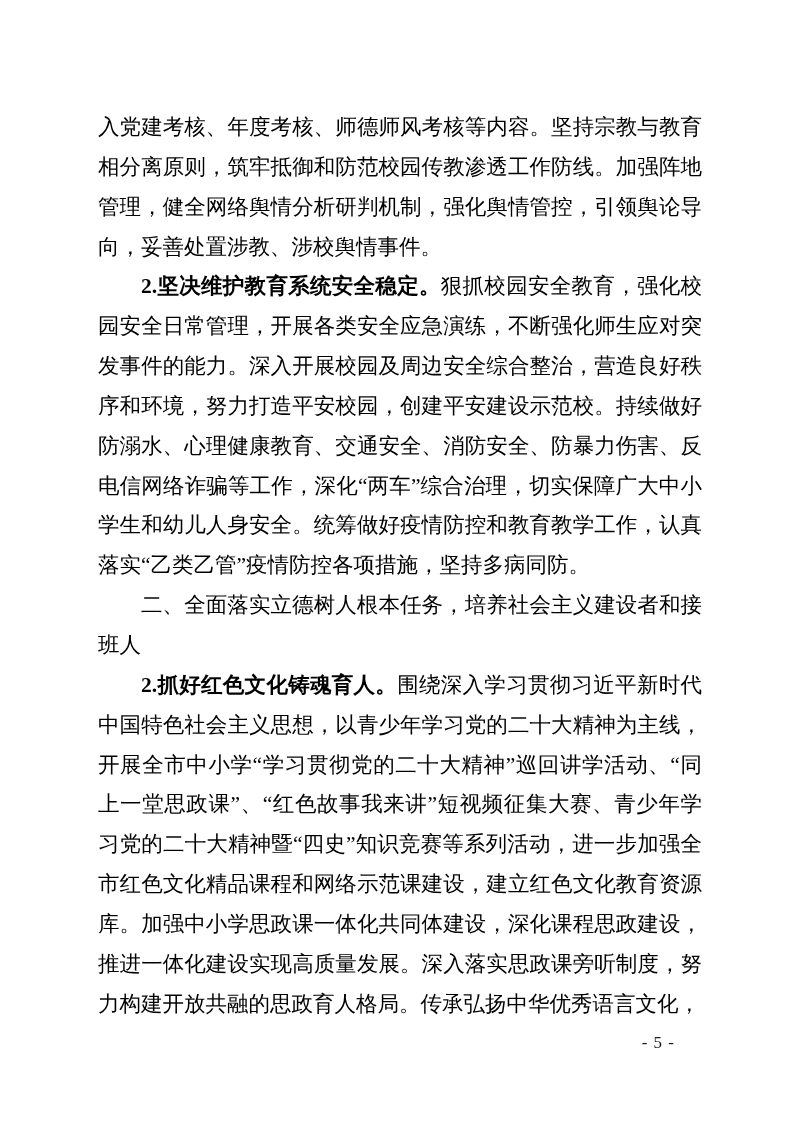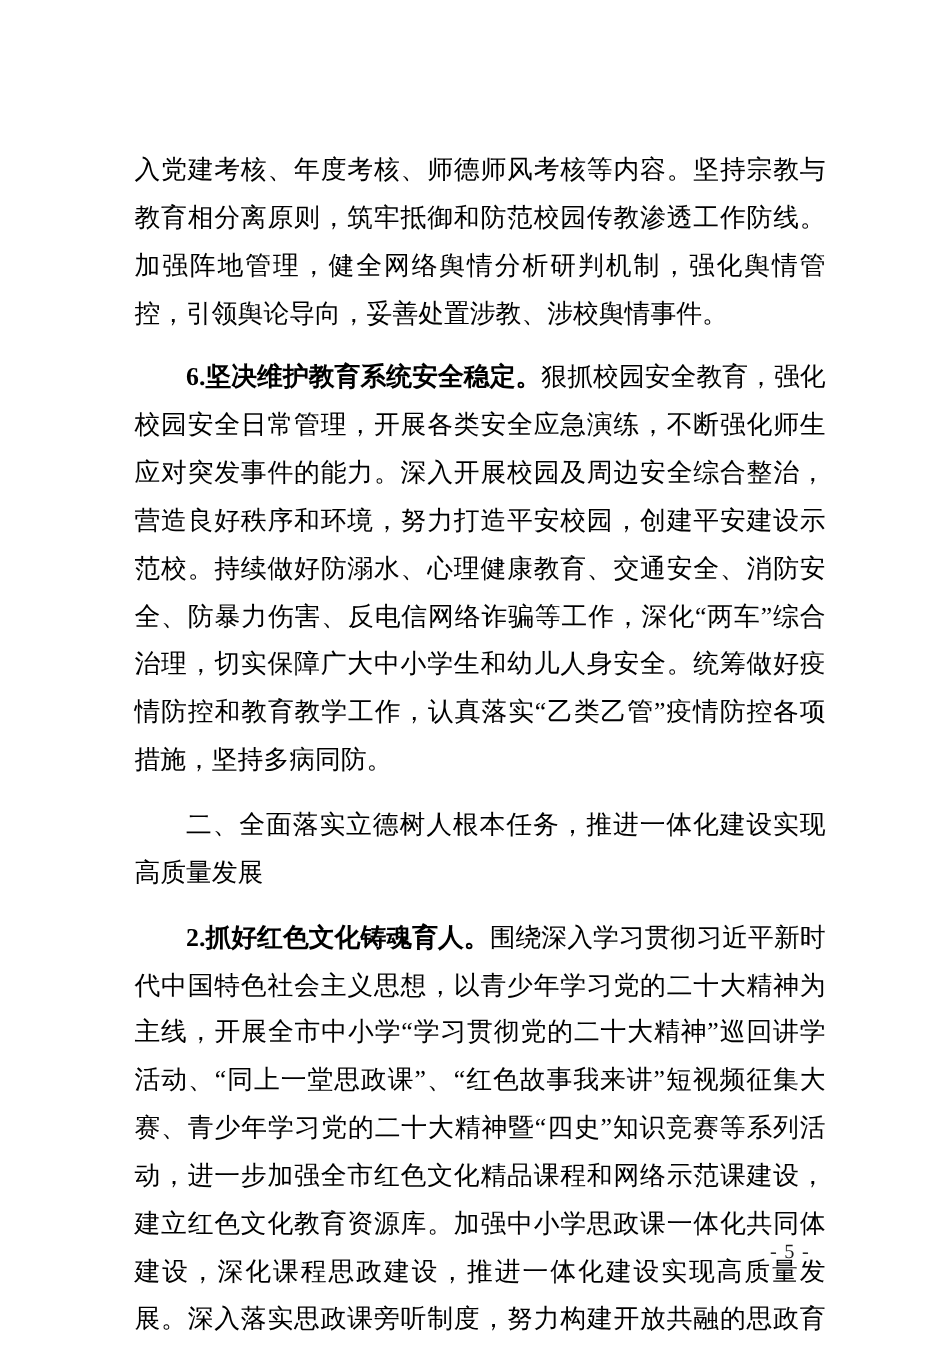--- a/index.html
+++ b/index.html
@@ -20,21 +20,21 @@
     position: absolute;
     left: 98px;
     top: 108px;
     width: 604px;
     font-size: 21.5px;
     line-height: 39.85px;
     text-align: justify;
     text-justify: inter-ideograph;
   }
   p.para {
-    margin: 14px;
+    margin: 0;
     padding: 0;
     word-break: break-all;
     overflow-wrap: break-word;
   }
   p.para.indent {
     text-indent: 2em;
   }
   p.para b {
     font-weight: bold;
   }
@@ -50,20 +50,20 @@
     letter-spacing: 1px;
     color: #1a1a1a;
   }
 </style>
 </head>
 <body>
 
 <div class="page">
   <div class="content">
       <p class="para">入党建考核、年度考核、师德师风考核等内容。坚持宗教与教育相分离原则，筑牢抵御和防范校园传教渗透工作防线。加强阵地管理，健全网络舆情分析研判机制，强化舆情管控，引领舆论导向，妥善处置涉教、涉校舆情事件。</p>
-      <p class="para indent"><b>6.坚决维护教育系统安全稳定。</b>狠抓校园安全教育，强化校园安全日常管理，开展各类安全应急演练，不断强化师生应对突发事件的能力。深入开展校园及周边安全综合整治，营造良好秩序和环境，努力打造平安校园，创建平安建设示范校。持续做好防溺水、心理健康教育、交通安全、消防安全、防暴力伤害、反电信网络诈骗等工作，深化“两车”综合治理，切实保障广大中小学生和幼儿人身安全。统筹做好疫情防控和教育教学工作，认真落实“乙类乙管”疫情防控各项措施，坚持多病同防。</p>
-      <p class="para indent">二、全面落实立德树人根本任务，推进一体化建设实现高质量发展</p>
+      <p class="para indent"><b>2.坚决维护教育系统安全稳定。</b>狠抓校园安全教育，强化校园安全日常管理，开展各类安全应急演练，不断强化师生应对突发事件的能力。深入开展校园及周边安全综合整治，营造良好秩序和环境，努力打造平安校园，创建平安建设示范校。持续做好防溺水、心理健康教育、交通安全、消防安全、防暴力伤害、反电信网络诈骗等工作，深化“两车”综合治理，切实保障广大中小学生和幼儿人身安全。统筹做好疫情防控和教育教学工作，认真落实“乙类乙管”疫情防控各项措施，坚持多病同防。</p>
+      <p class="para indent">二、全面落实立德树人根本任务，培养社会主义建设者和接班人</p>
       <p class="para indent"><b>2.抓好红色文化铸魂育人。</b>围绕深入学习贯彻习近平新时代中国特色社会主义思想，以青少年学习党的二十大精神为主线，开展全市中小学“学习贯彻党的二十大精神”巡回讲学活动、“同上一堂思政课”、“红色故事我来讲”短视频征集大赛、青少年学习党的二十大精神暨“四史”知识竞赛等系列活动，进一步加强全市红色文化精品课程和网络示范课建设，建立红色文化教育资源库。加强中小学思政课一体化共同体建设，深化课程思政建设，推进一体化建设实现高质量发展。深入落实思政课旁听制度，努力构建开放共融的思政育人格局。传承弘扬中华优秀语言文化，</p>
     </div>
   <div class="footer">
     <span>- 5 -</span>
   </div>
 </div>
 
 </body></html>

